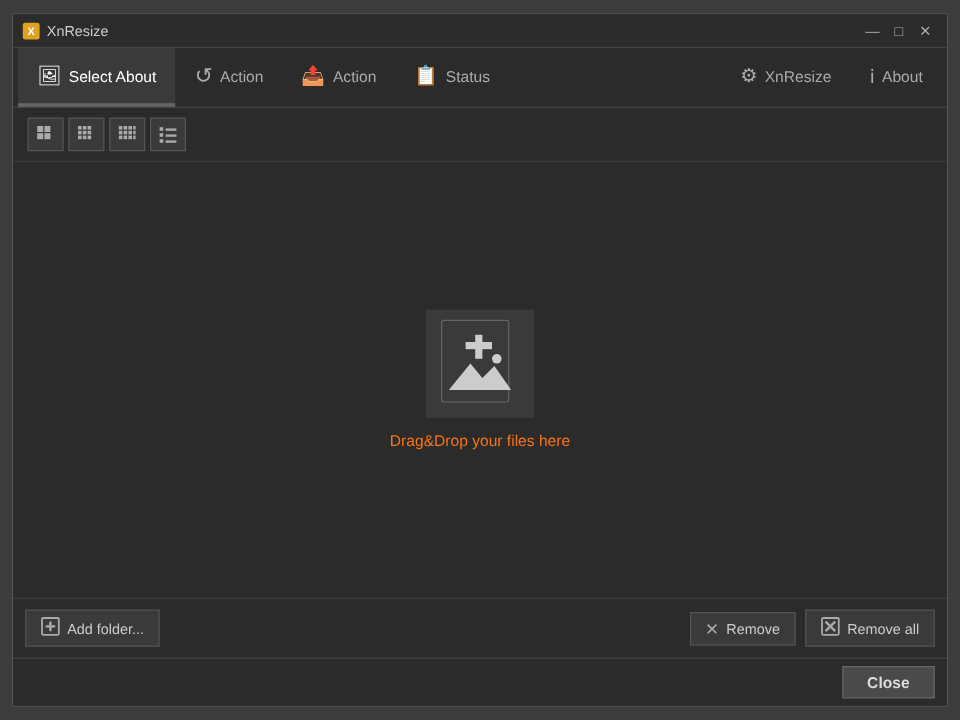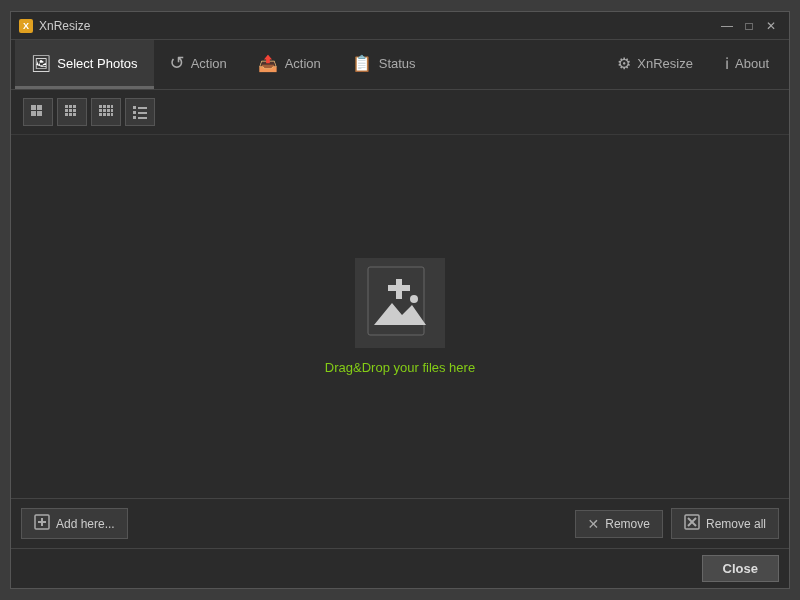--- a/index.html
+++ b/index.html
@@ -137,21 +137,21 @@
       display: flex;
       align-items: center;
       justify-content: center;
       position: relative;
     }
     .drop-icon svg {
       width: 80px;
       height: 80px;
     }
     .drop-text {
-      color: #84cc16;
+      color: #f97316;
       font-size: 13px;
     }
     .bottom-bar {
       background: #2b2b2b;
       border-top: 1px solid #444;
       display: flex;
       align-items: center;
       padding: 8px 10px;
       gap: 8px;
       flex-shrink: 0;
@@ -215,21 +215,21 @@
     <div class="title-bar-controls">
       <button class="title-btn">—</button>
       <button class="title-btn">□</button>
       <button class="title-btn close">✕</button>
     </div>
   </div>
 
   <div class="tab-bar">
     <div class="tab active">
       <span class="tab-icon">🖼</span>
-      <span>Select Photos</span>
+      <span>Select About</span>
     </div>
     <div class="tab">
       <span class="tab-icon" style="font-size:18px;">↺</span>
       <span>Action</span>
     </div>
     <div class="tab">
       <span class="tab-icon">📤</span>
       <span>Action</span>
     </div>
     <div class="tab">
@@ -317,21 +317,21 @@
 
   <div class="bottom-bar">
     <button class="action-btn">
       <span class="btn-icon">
         <svg width="16" height="16" viewBox="0 0 16 16">
           <rect x="1" y="1" width="14" height="14" rx="1" fill="none" stroke="#aaa" stroke-width="1.5"></rect>
           <rect x="7" y="4" width="2" height="8" fill="#aaa"></rect>
           <rect x="4" y="7" width="8" height="2" fill="#aaa"></rect>
         </svg>
       </span>
-      <span>Add here...</span>
+      <span>Add folder...</span>
     </button>
     <div class="spacer"></div>
     <button class="remove-btn">
       <span style="color:#aaa; font-size:14px;">✕</span>
       <span>Remove</span>
     </button>
     <button class="remove-btn">
       <span class="btn-icon">
         <svg width="16" height="16" viewBox="0 0 16 16">
           <rect x="1" y="1" width="14" height="14" rx="1" fill="none" stroke="#aaa" stroke-width="1.5"></rect>

